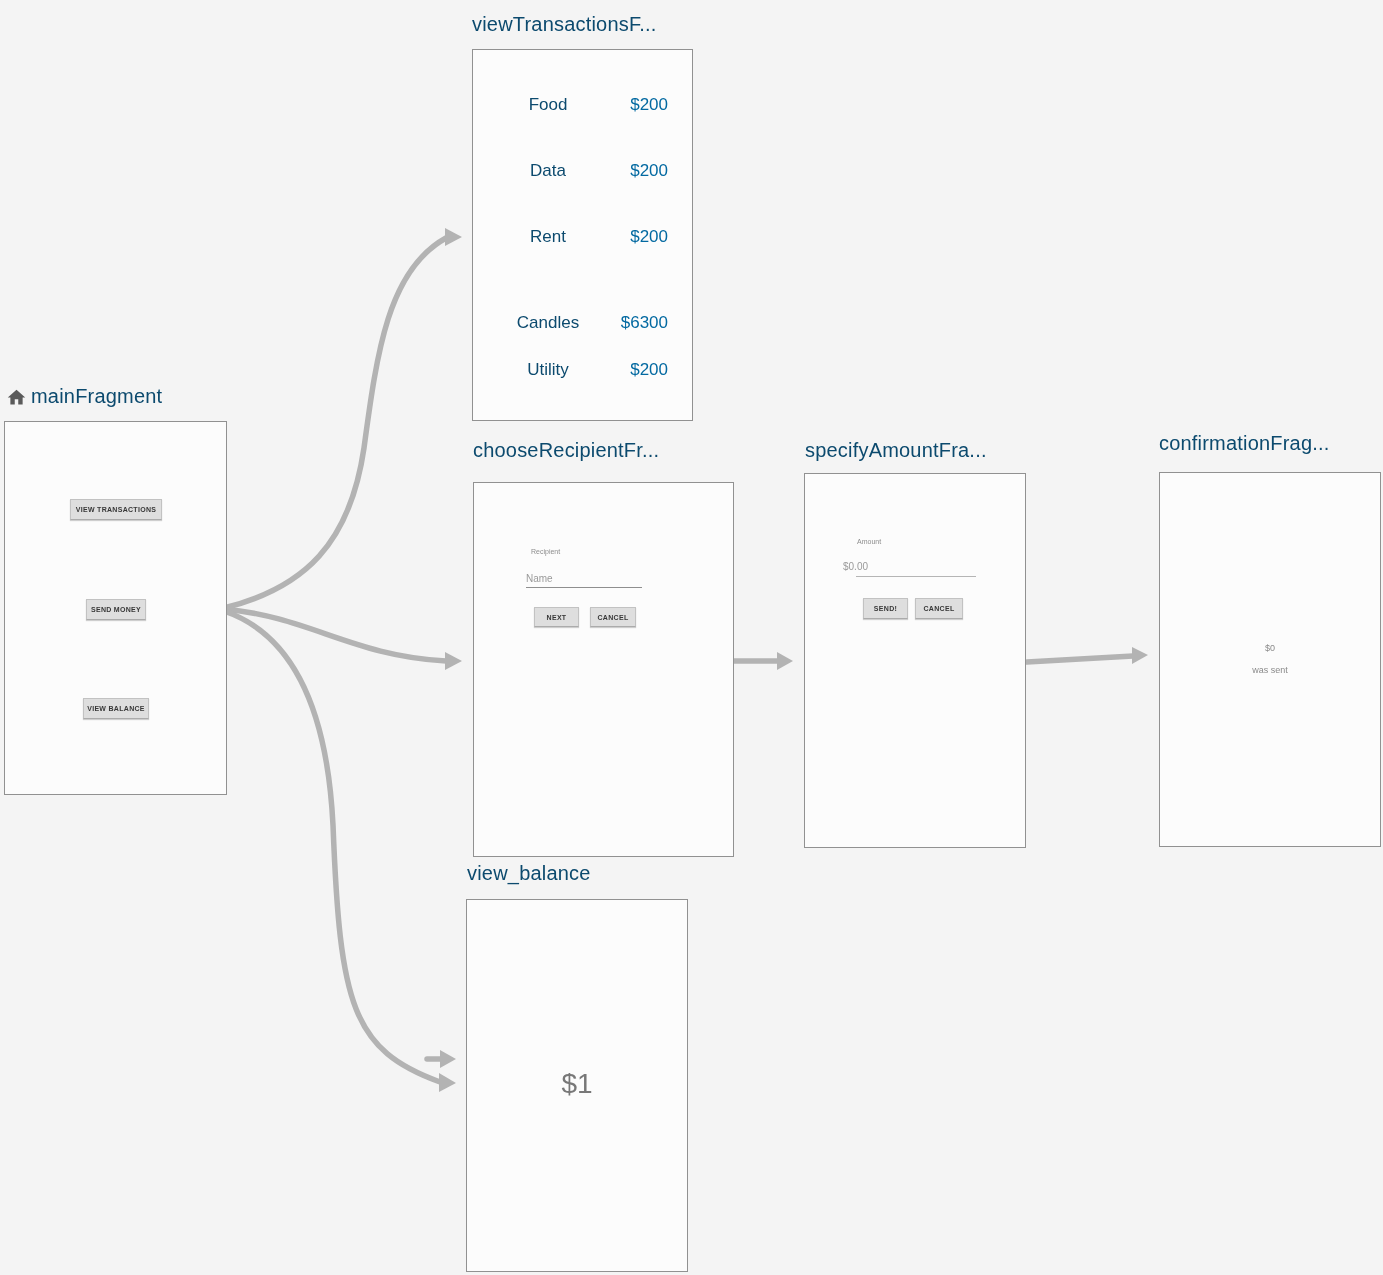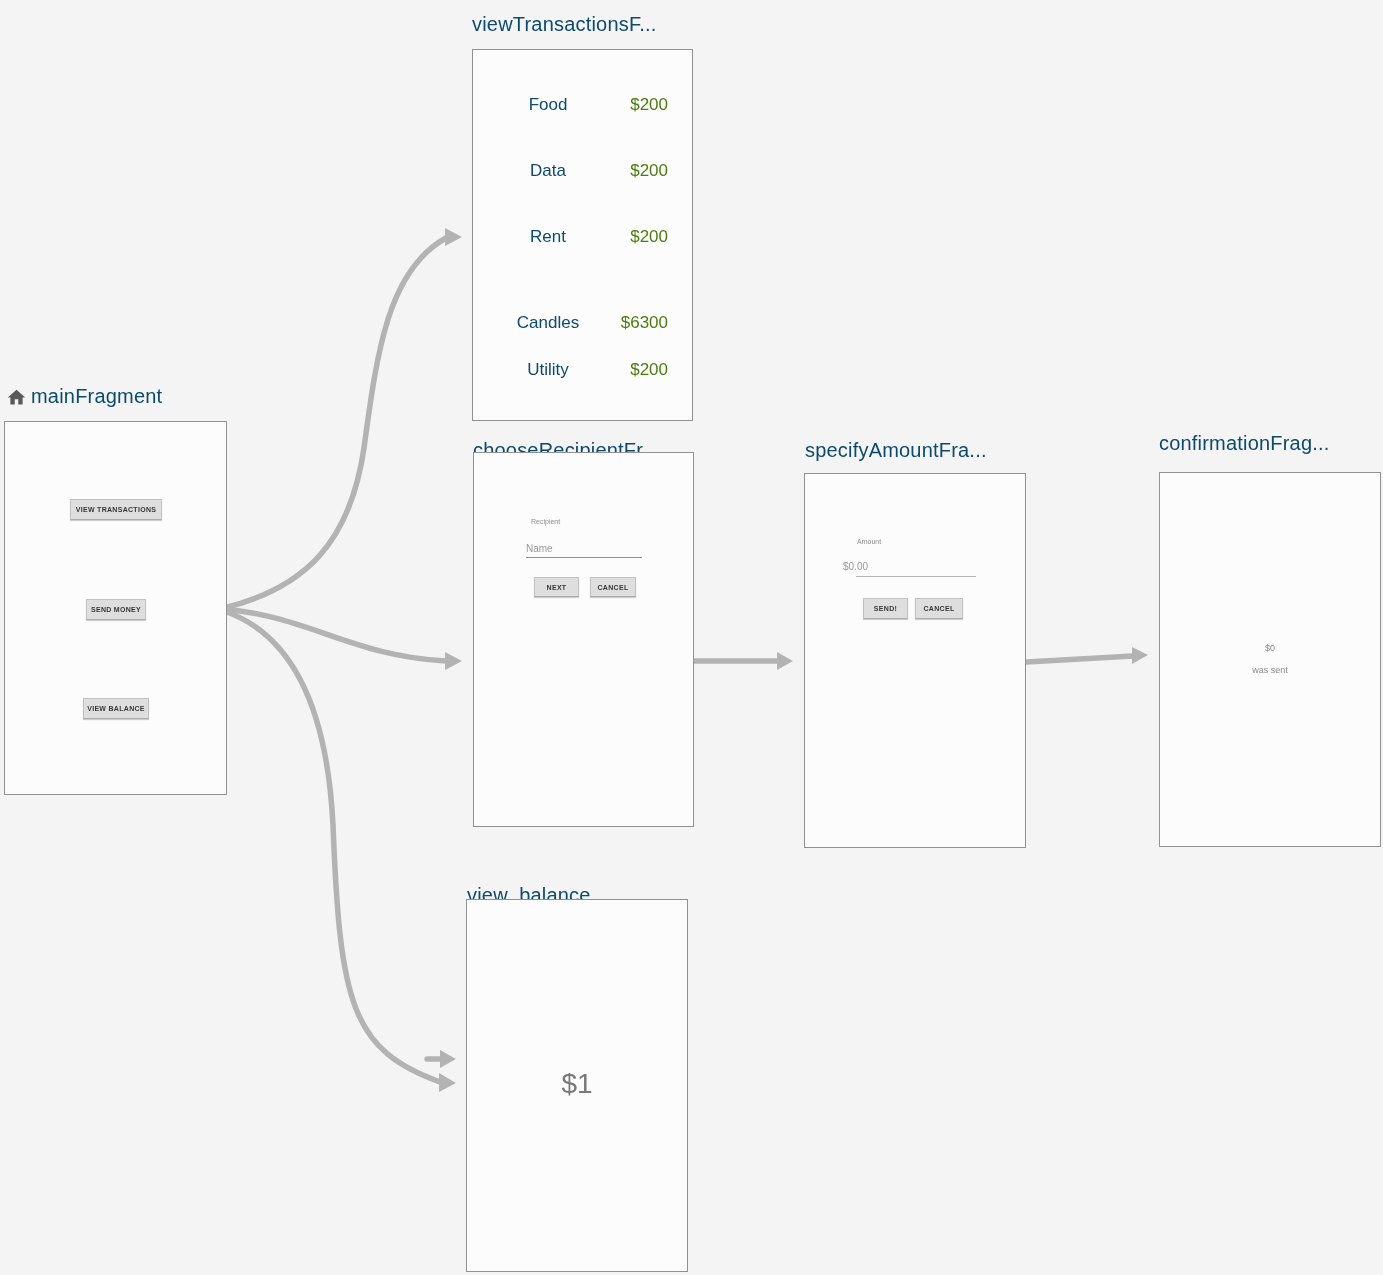--- a/index.html
+++ b/index.html
@@ -34,21 +34,21 @@
     letter-spacing:.3px;white-space:nowrap;overflow:hidden;
   }
   
   .tx-row{position:absolute;left:0;right:0;height:22px;}
   .tx-label{
     position:absolute;left:75px;transform:translateX(-50%);
     font-size:17px;color:#0c4a6e;white-space:nowrap;
   }
   .tx-amount{
     position:absolute;right:24px;top:0;
-    font-size:17px;color:#4d7c0f;white-space:nowrap;
+    font-size:17px;color:#0369a1;white-space:nowrap;
   }
   
   .mini-label{position:absolute;font-size:7px;color:#8d8d8d;white-space:nowrap;}
   .mini-hint{position:absolute;font-size:10px;color:#9a9a9a;white-space:nowrap;}
   .mini-underline{position:absolute;height:0;border-bottom:1.5px solid #8f8f8f;}
   .mini-underline.light{border-bottom-color:#b5b5b5;}
   .center-text{position:absolute;left:50%;transform:translateX(-50%);color:#8a8a8a;white-space:nowrap;}
   .balance-text{
     position:absolute;left:50%;transform:translateX(-50%);
     font-size:28px;color:#787878;white-space:nowrap;
@@ -116,21 +116,21 @@
       <span class="tx-label">Candles</span>
       <span class="tx-amount">$6300</span>
     </div>
     <div class="tx-row" style="top:310px;">
       <span class="tx-label">Utility</span>
       <span class="tx-amount">$200</span>
     </div>
   </div>
 
   <div class="frag-title" style="left:473px;top:439px;">chooseRecipientFr...</div>
-  <div class="frag-card" style="left:473px;top:452px;width:221px;height:375px;">
+  <div class="frag-card" style="left:473px;top:482px;width:261px;height:375px;">
     <div class="mini-label" style="left:57px;top:65px;">Recipient</div>
     <div class="mini-hint" style="left:52px;top:90px;">Name</div>
     <div class="mini-underline" style="left:52px;top:104px;width:116px;"></div>
     <div class="android-btn" style="left:60px;top:124px;width:45px;height:20px;">NEXT</div>
     <div class="android-btn" style="left:116px;top:124px;width:46px;height:20px;">CANCEL</div>
   </div>
 
   <div class="frag-title" style="left:805px;top:439px;">specifyAmountFra...</div>
   <div class="frag-card" style="left:804px;top:473px;width:222px;height:375px;">
     <div class="mini-label" style="left:52px;top:64px;">Amount</div>
@@ -139,18 +139,18 @@
     <div class="android-btn" style="left:58px;top:124px;width:45px;height:21px;">SEND!</div>
     <div class="android-btn" style="left:110px;top:124px;width:48px;height:21px;">CANCEL</div>
   </div>
 
   <div class="frag-title" style="left:1159px;top:432px;">confirmationFrag...</div>
   <div class="frag-card" style="left:1159px;top:472px;width:222px;height:375px;">
     <div class="center-text" style="top:170px;font-size:9px;">$0</div>
     <div class="center-text" style="top:192px;font-size:9px;">was sent</div>
   </div>
 
-  <div class="frag-title" style="left:467px;top:862px;margin-top:22px;">view_balance</div>
+  <div class="frag-title" style="left:467px;top:862px;">view_balance</div>
   <div class="frag-card" style="left:466px;top:899px;width:222px;height:373px;">
     <div class="balance-text" style="top:168px;">$1</div>
   </div>
 
 </div>
 
 </body></html>

